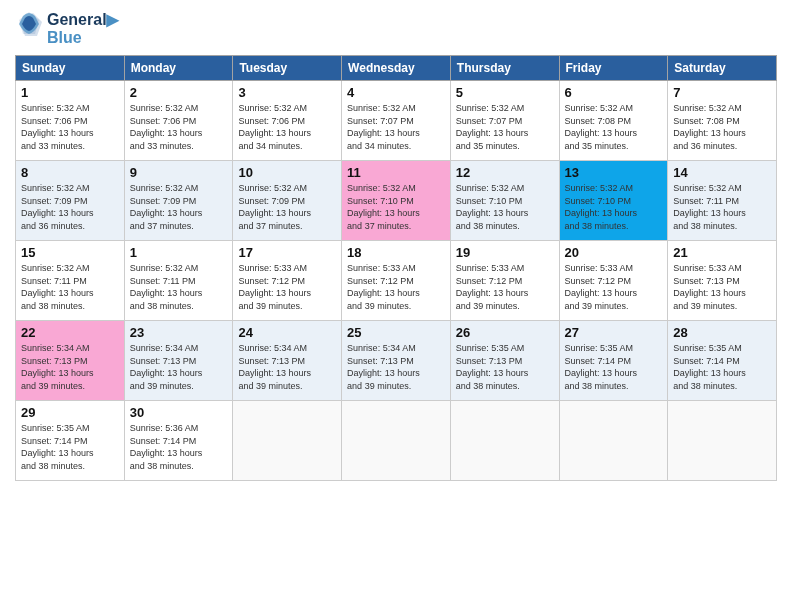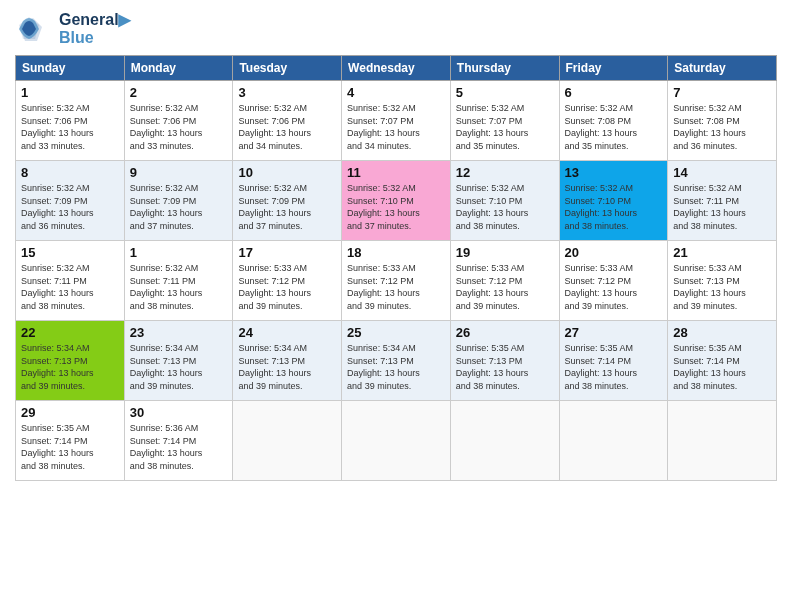--- a/index.html
+++ b/index.html
@@ -16,22 +16,22 @@
       padding: 10px 15px;
     }
     .header {
       display: flex;
       align-items: flex-start;
       justify-content: space-between;
       margin-bottom: 8px;
     }
     .logo {
       display: flex;
-      align-items: center;
-      gap: 16px;
+      align-items: flex-start;
+      gap: 4px;
     }
     .logo-icon {
       width: 28px;
       height: 28px;
     }
     .title-block {
       text-align: right;
     }
     .month-title {
       font-size: 32px;
@@ -268,21 +268,21 @@
           </td>
           <td>
             <span class="day-num">21</span>
             <div class="cell-text" style="white-space: pre-line;">Sunrise: 5:33 AM
 Sunset: 7:13 PM
 Daylight: 13 hours
 and 39 minutes.</div>
           </td>
         </tr>
         <tr>
-          <td style="background: #84cc16;">
+          <td style="background: #f9a8d4;">
             <span class="day-num">22</span>
             <div class="cell-text" style="white-space: pre-line;">Sunrise: 5:34 AM
 Sunset: 7:13 PM
 Daylight: 13 hours
 and 39 minutes.</div>
           </td>
           <td style="background: rgb(234, 241, 248);">
             <span class="day-num">23</span>
             <div class="cell-text" style="white-space: pre-line;">Sunrise: 5:34 AM
 Sunset: 7:13 PM

